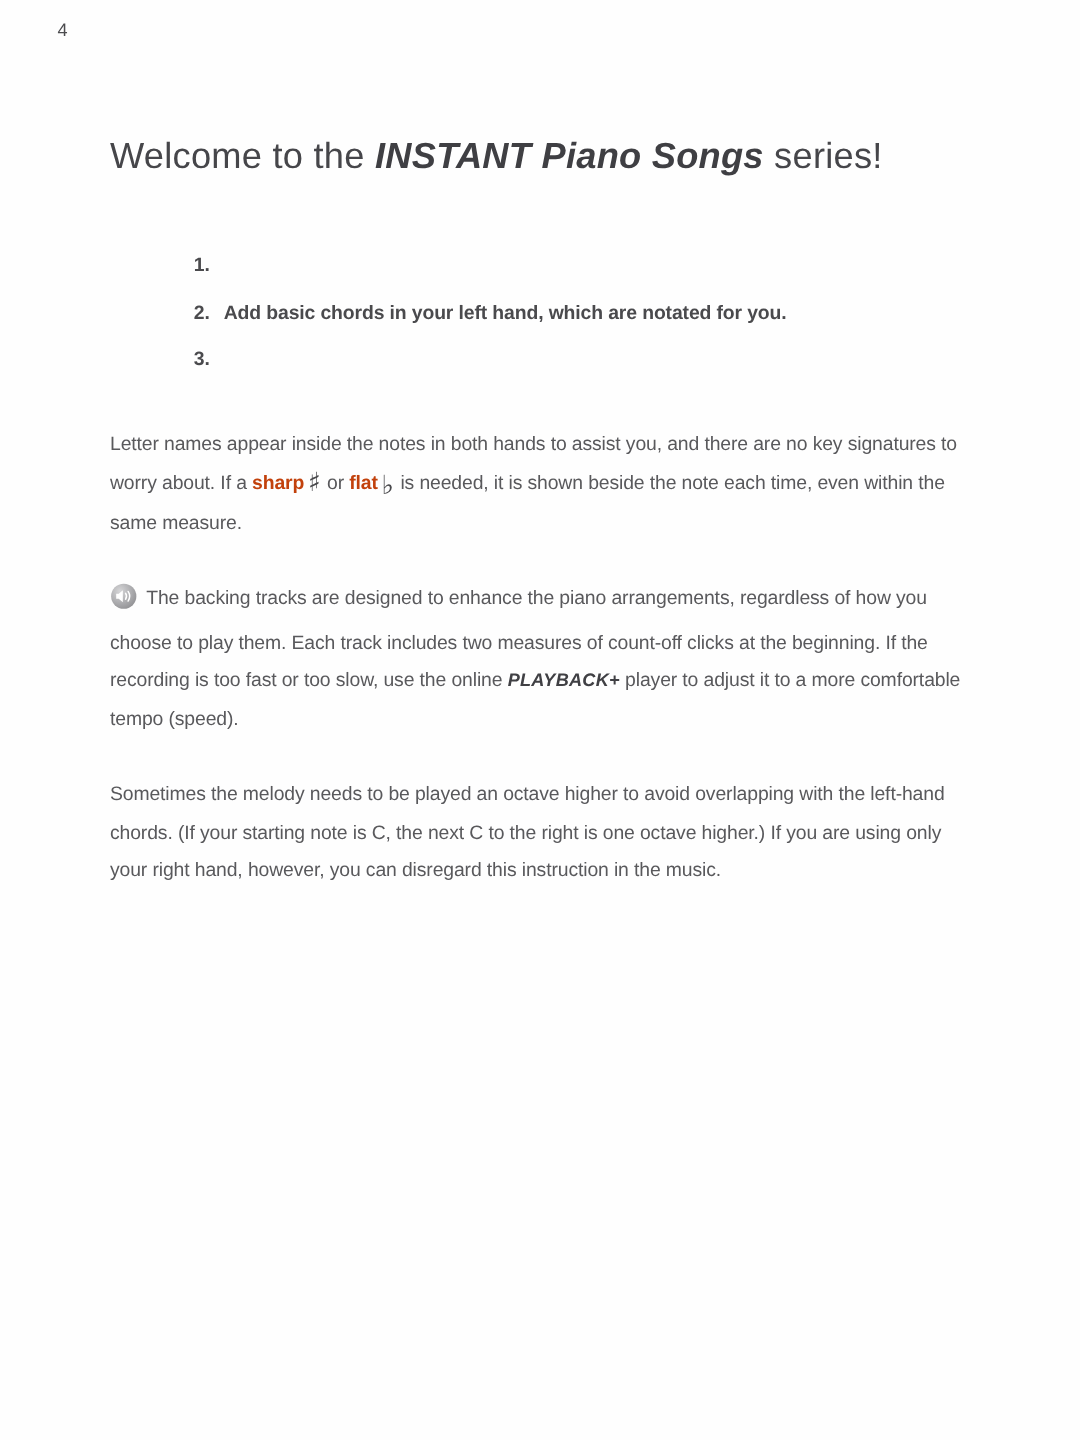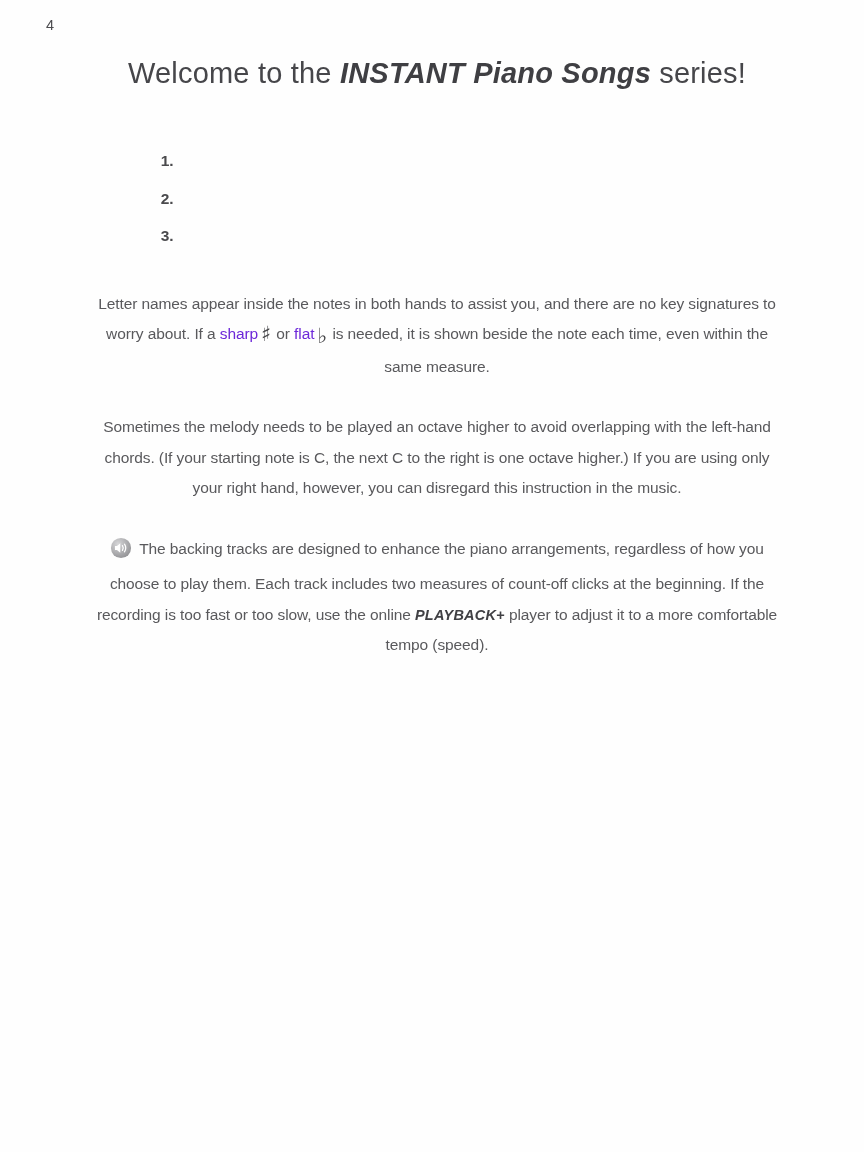--- a/index.html
+++ b/index.html
@@ -18,22 +18,21 @@
     overflow: hidden;
   }
   .page-number {
     position: absolute;
     top: 17px;
     left: 46px;
     font-size: 14.5px;
     color: #4c4c4f;
   }
   .content {
-    padding: 56px 78px 0 88px;
-    text-align: center;
+    padding: 108px 78px 0 88px;
   }
   h1.title {
     margin: 0 0 55px 0;
     font-size: 29px;
     font-weight: 500;
     letter-spacing: 0.2px;
     color: #46464a;
     line-height: 35px;
     white-space: nowrap;
   }
@@ -44,22 +43,22 @@
   }
   p.para {
     margin: 0 0 30px 0;
     font-size: 15.5px;
     letter-spacing: -0.1px;
     line-height: 30.5px;
     color: #59595c;
     max-width: 704px;
   }
   .bold-inline {
-    font-weight: 400;
-    color: #6d28d9;
+    font-weight: 700;
+    color: #c2410c;
   }
   .music-symbol {
     font-family: "DejaVu Sans", sans-serif;
     font-size: 21px;
     color: #48484b;
     margin-left: 3px;
     margin-right: 1px;
   }
   .sharp-symbol { vertical-align: -2px; }
   .flat-symbol  { vertical-align: -4px; }
@@ -113,44 +112,45 @@
       <span>Welcome to the </span><span class="emph">INSTANT Piano Songs</span><span> series!</span>
     </h1>
 
 
     <div class="options-list">
       <div class="option-row">
         <span class="option-number">1.</span>
       </div>
       <div class="option-row">
         <span class="option-number">2.</span>
+        <span class="option-text">Add basic chords in your left hand, which are notated for you.</span>
       </div>
       <div class="option-row">
         <span class="option-number">3.</span>
       </div>
     </div>
 
     <p class="para">
       <span>Letter names appear inside the notes in both hands to assist you, and there are no key signatures to worry about. If a </span><span class="bold-inline">sharp</span><span class="music-symbol sharp-symbol">♯</span><span> or </span><span class="bold-inline">flat</span><span class="music-symbol flat-symbol">♭</span><span> is needed, it is shown beside the note each time, even within the same measure.</span>
     </p>
 
-
-    <p class="para">
-      <span>Sometimes the melody needs to be played an octave higher to avoid overlapping with the left-hand chords. (If your starting note is C, the next C to the right is one octave higher.) If you are using only your right hand, however, you can disregard this instruction in the music.</span>
-    </p>
 
     <p class="para">
       <span class="speaker-icon"><svg width="22" height="22" viewBox="0 0 24 24" aria-hidden="true">
         <defs>
           <radialGradient id="spk-g" cx="35%" cy="30%" r="80%">
             <stop offset="0%" stop-color="#d6d6d8"></stop>
             <stop offset="100%" stop-color="#8e8e91"></stop>
           </radialGradient>
         </defs>
         <circle cx="12" cy="12" r="11" fill="url(#spk-g)"></circle>
         <path d="M11.2 6.8 L7.6 9.9 H5.4 V14.1 H7.6 L11.2 17.2 Z" fill="#ffffff"></path>
         <path d="M13.6 9.4 q1.7 2.6 0 5.2" stroke="#ffffff" stroke-width="1.3" fill="none" stroke-linecap="round"></path>
         <path d="M15.8 7.8 q2.8 4.2 0 8.4" stroke="#ffffff" stroke-width="1.3" fill="none" stroke-linecap="round"></path>
       </svg></span><span>The backing tracks are designed to enhance the piano arrangements, regardless of how you choose to play them. Each track includes two measures of count-off clicks at the beginning. If the recording is too fast or too slow, use the online </span><span class="brand">PLAYBACK+</span><span> player to adjust it to a more comfortable tempo (speed).</span>
     </p>
 
+    <p class="para">
+      <span>Sometimes the melody needs to be played an octave higher to avoid overlapping with the left-hand chords. (If your starting note is C, the next C to the right is one octave higher.) If you are using only your right hand, however, you can disregard this instruction in the music.</span>
+    </p>
+
   </div>
 </div>
 
 </body></html>

